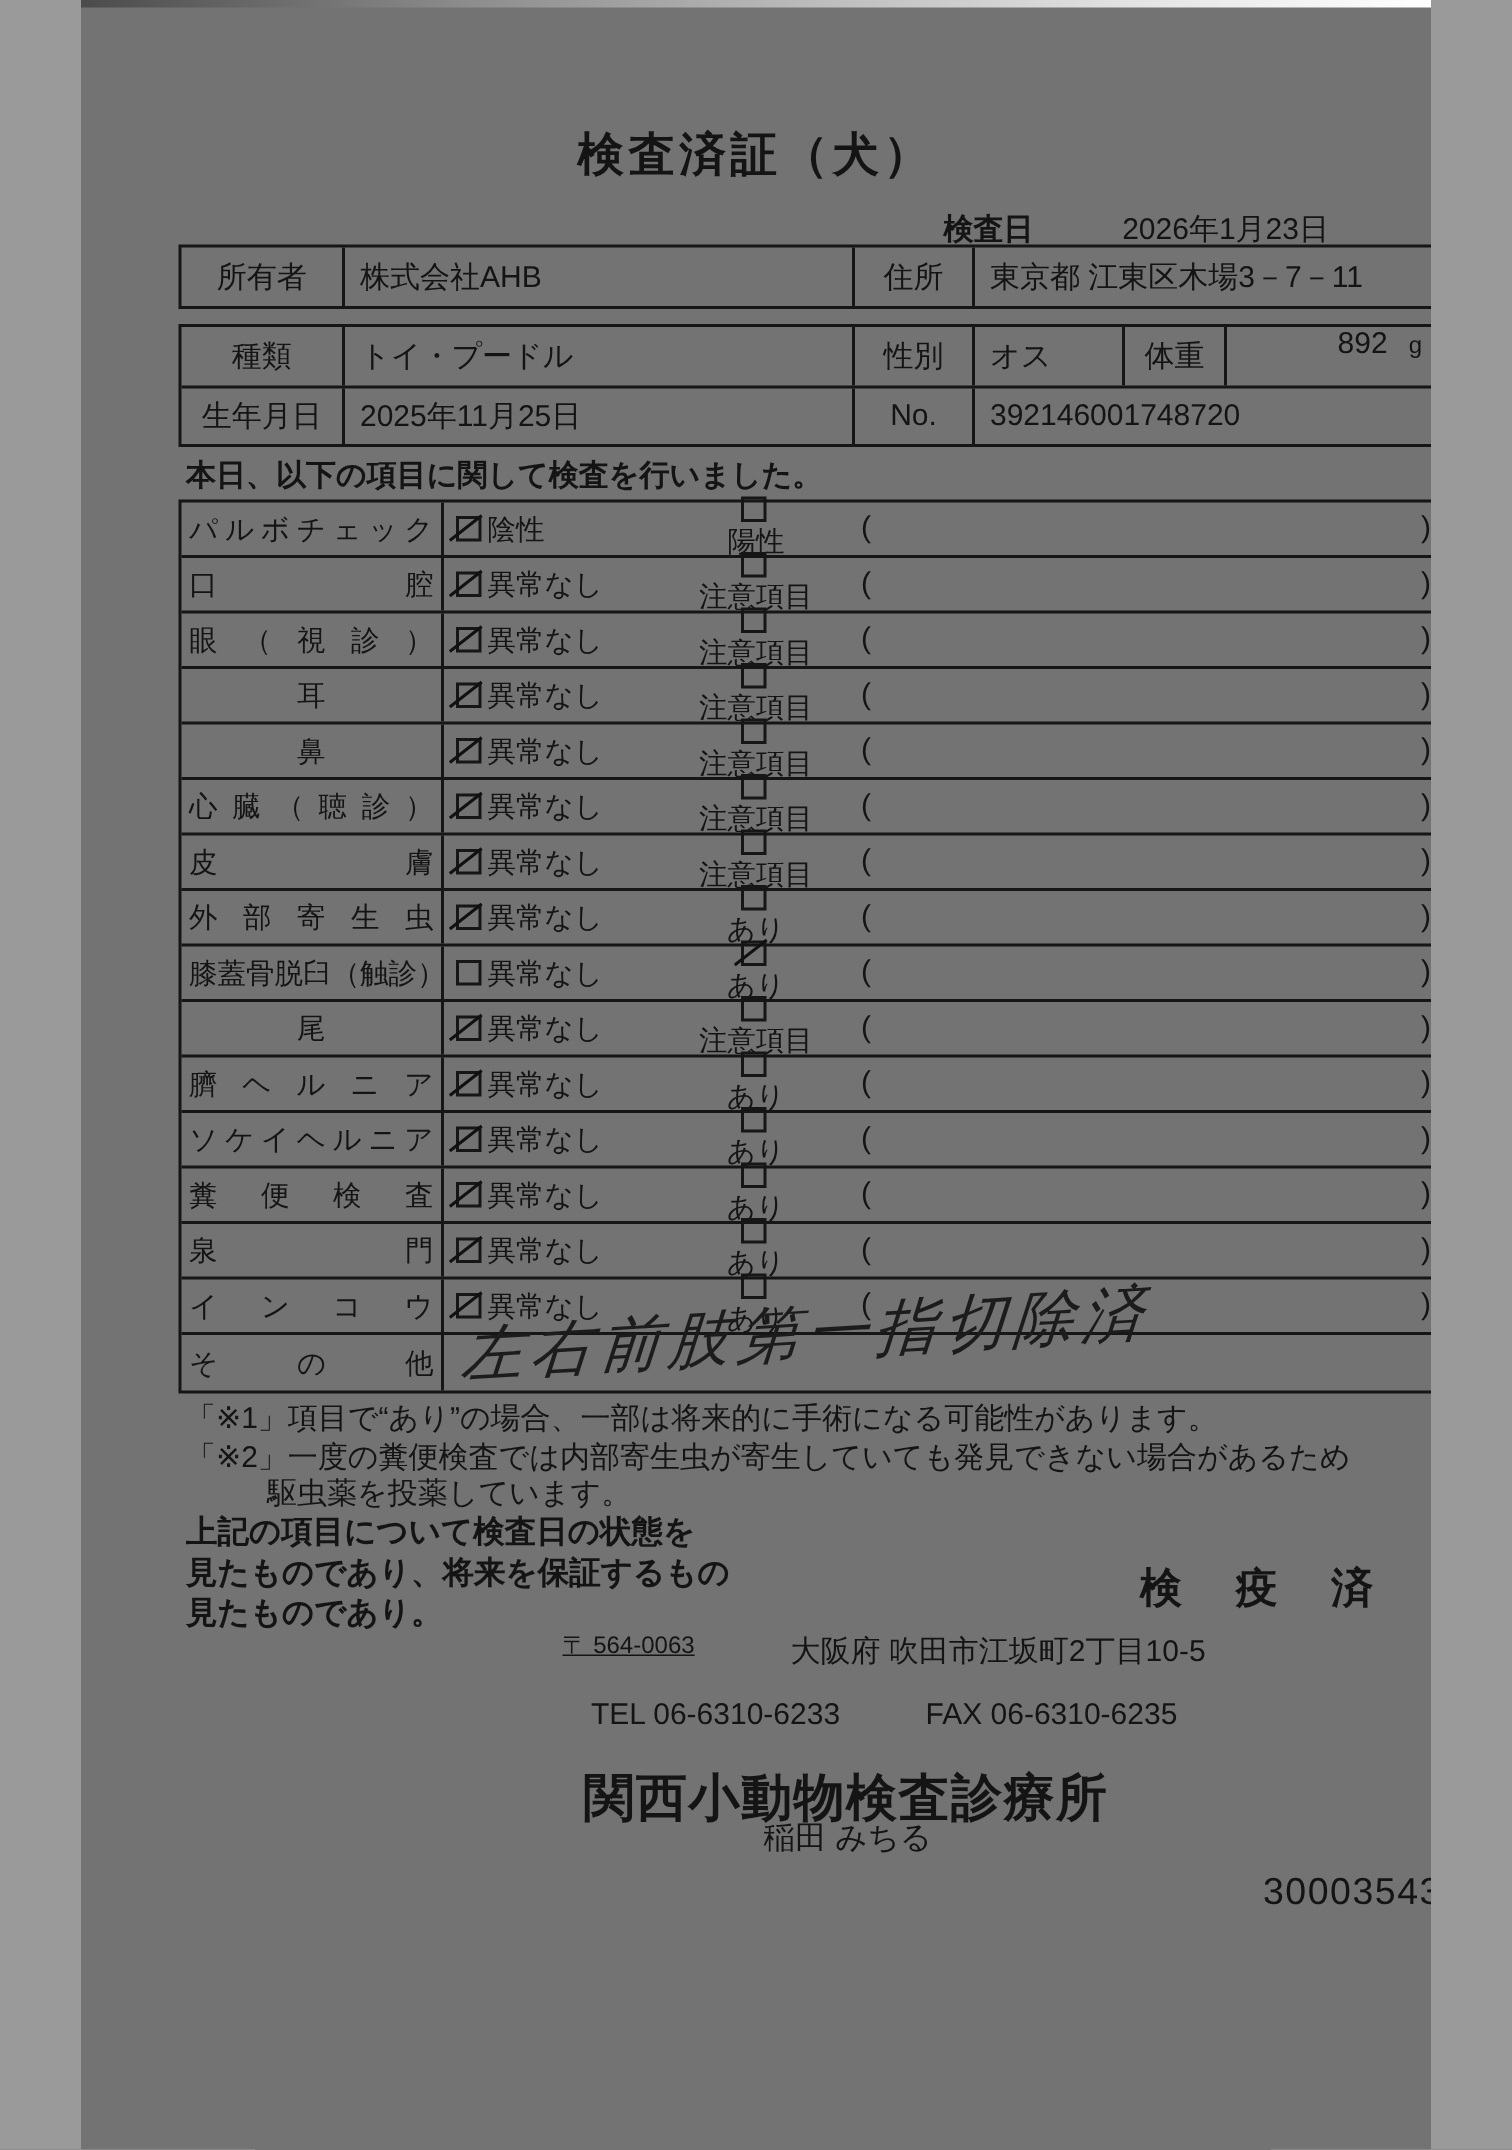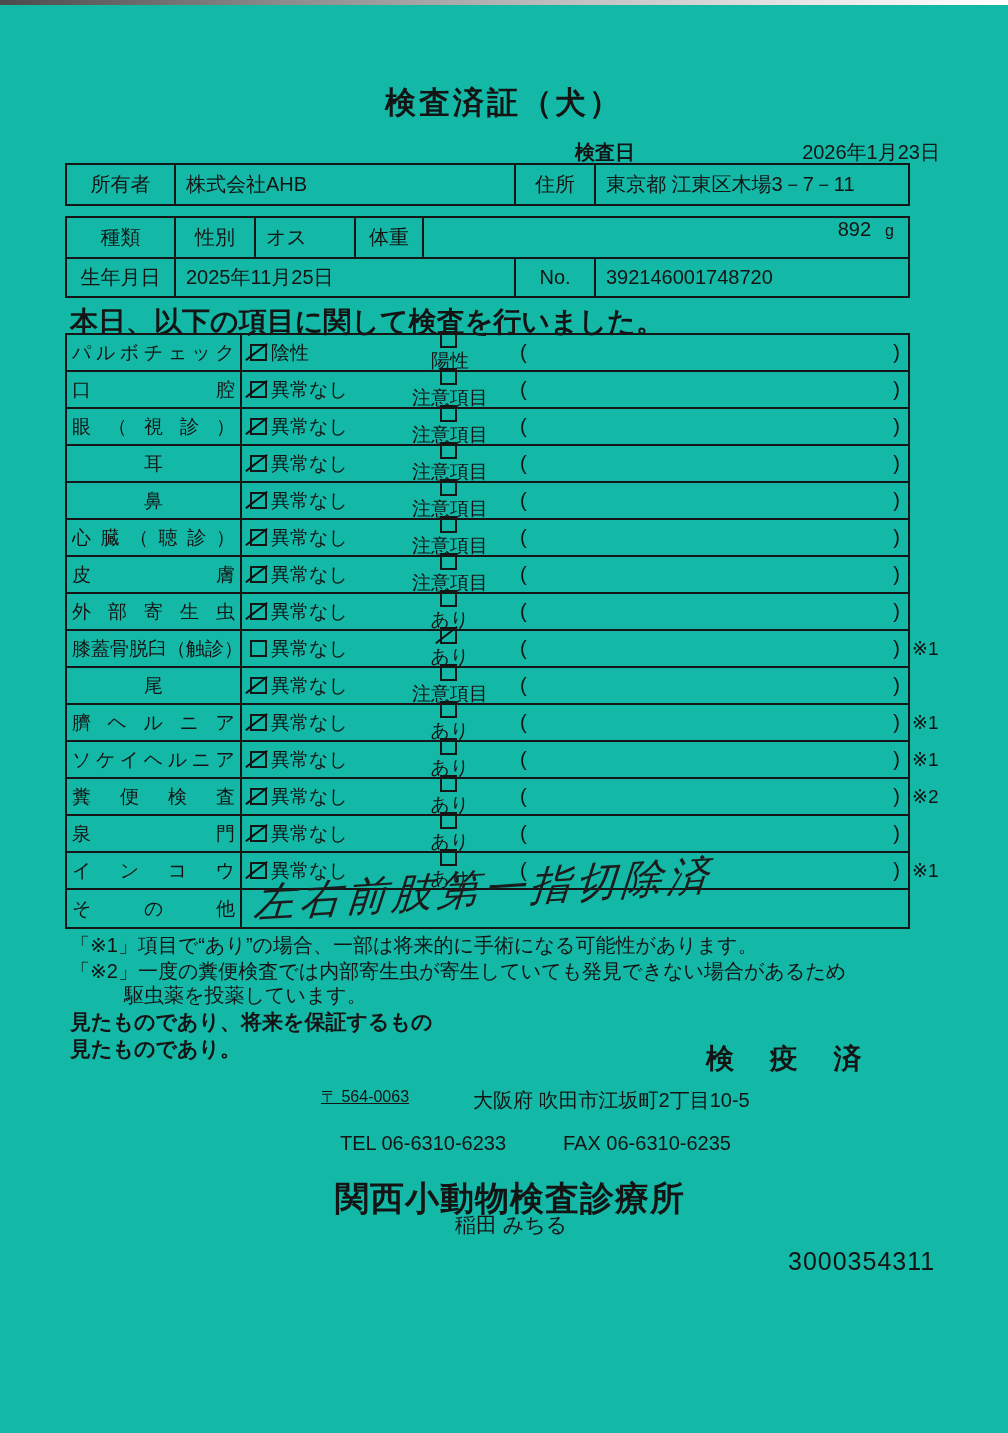--- a/index.html
+++ b/index.html
@@ -1,20 +1,20 @@
 <!DOCTYPE html>
 <html><head>
 <meta charset="utf-8">
 <style>
   html,body{margin:0;padding:0;background:#9a9a9a;}
   .page{
     position:relative;
-    width:1008px;height:1433px;
+    width:900px;height:1433px;
     margin:0 auto;
-    background:#14b8a6;
+    background:#737373;
     font-family:"Liberation Sans","DejaVu Sans",sans-serif;
     color:#141414;
     overflow:hidden;
   }
   .scan-edge{position:absolute;top:0;left:0;width:100%;height:5px;
     background:linear-gradient(90deg,#4b4b4b,#8b8b8b 28%,#bdbdbd 55%,#e6e6e6 80%,#fff);}
   .title{position:absolute;top:82px;left:0;width:100%;text-align:center;
     font-size:31px;font-weight:600;letter-spacing:3px;}
   .date-label{position:absolute;left:575px;top:139px;font-size:20px;font-weight:600;}
   .date-value{position:absolute;right:68px;top:139px;font-size:20px;font-weight:500;}
@@ -25,21 +25,21 @@
   .trow + .trow{border-top:2px solid #161616;}
   .cell{display:flex;align-items:center;box-sizing:border-box;font-size:20px;font-weight:500;overflow:hidden;}
   .cell + .cell{border-left:2px solid #161616;}
   .lab{justify-content:center;}
   .val{padding-left:10px;}
   .w107{width:107px;} .w340{width:340px;} .w80{width:80px;} .w100{width:100px;} .w68{width:68px;}
   .grow{flex:1;}
   .weight-val{justify-content:flex-end;padding-right:14px;align-items:baseline;}
   .weight-unit{font-size:16px;margin-left:14px;}
 
-  .intro{position:absolute;left:70px;top:303px;font-size:28px;font-weight:600;}
+  .intro{position:absolute;left:70px;top:303px;font-size:20px;font-weight:600;}
 
   
   .ck-table{position:absolute;left:65px;top:333px;width:845px;border:2px solid #161616;box-sizing:border-box;}
   .ck-row{display:flex;height:37px;box-sizing:border-box;position:relative;align-items:stretch;}
   .ck-row{border-bottom:2px solid #161616;}
   .ck-row.last{border-bottom:none;}
   .ck-label{width:175px;border-right:2px solid #161616;box-sizing:border-box;
     font-size:19px;font-weight:500;display:flex;align-items:center;padding:0 5px;}
   .ck-label.justify-label{justify-content:space-between;}
   .ck-label.center{justify-content:center;}
@@ -86,20 +86,21 @@
       <div class="cell lab w107">所有者</div>
       <div class="cell val w340">株式会社AHB</div>
       <div class="cell lab w80">住所</div>
       <div class="cell val grow">東京都 江東区木場3－7－11</div>
     </div>
   </div>
 
   <div class="tbl" style="top:216px;">
     <div class="trow">
       <div class="cell lab w107">種類</div>
+      <div class="cell val w340">トイ・プードル</div>
       <div class="cell lab w80">性別</div>
       <div class="cell val w100">オス</div>
       <div class="cell lab w68">体重</div>
       <div class="cell grow weight-val">
         <span>892</span>
         <span class="weight-unit">g</span>
       </div>
     </div>
     <div class="trow">
       <div class="cell lab w107">生年月日</div>
@@ -447,20 +448,21 @@
         <span class="handwriting">左右前肢第一指切除済</span>
       </div>
     </div>
   </div>
 
   <div class="note-line" style="left:70px;top:932px;">「※1」項目で“あり”の場合、一部は将来的に手術になる可能性があります。</div>
   <div class="note-line" style="left:70px;top:958px;">「※2」一度の糞便検査では内部寄生虫が寄生していても発見できない場合があるため</div>
   <div class="note-line" style="left:124px;top:982px;">駆虫薬を投薬しています。</div>
 
   <div class="disclaimer">
+    <div>上記の項目について検査日の状態を</div>
     <div>見たものであり、将来を保証するもの</div>
     <div>見たものであり。</div>
   </div>
 
   <div class="stamp">検 疫 済</div>
 
   <div class="addr-postal">〒 564-0063</div>
   <div class="addr-main">大阪府 吹田市江坂町2丁目10-5</div>
   <div class="tel">TEL 06-6310-6233</div>
   <div class="fax">FAX 06-6310-6235</div>

